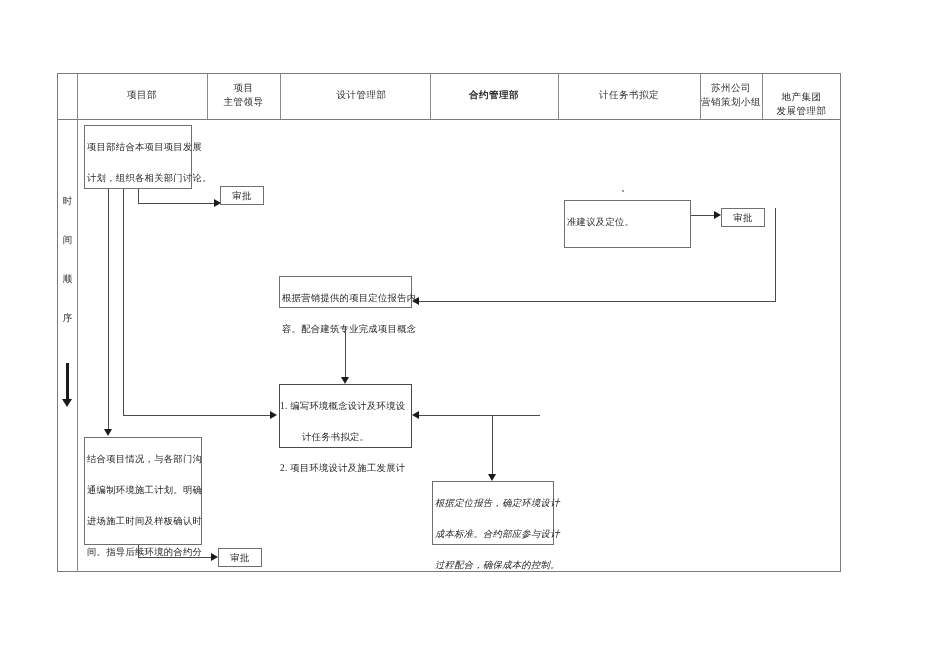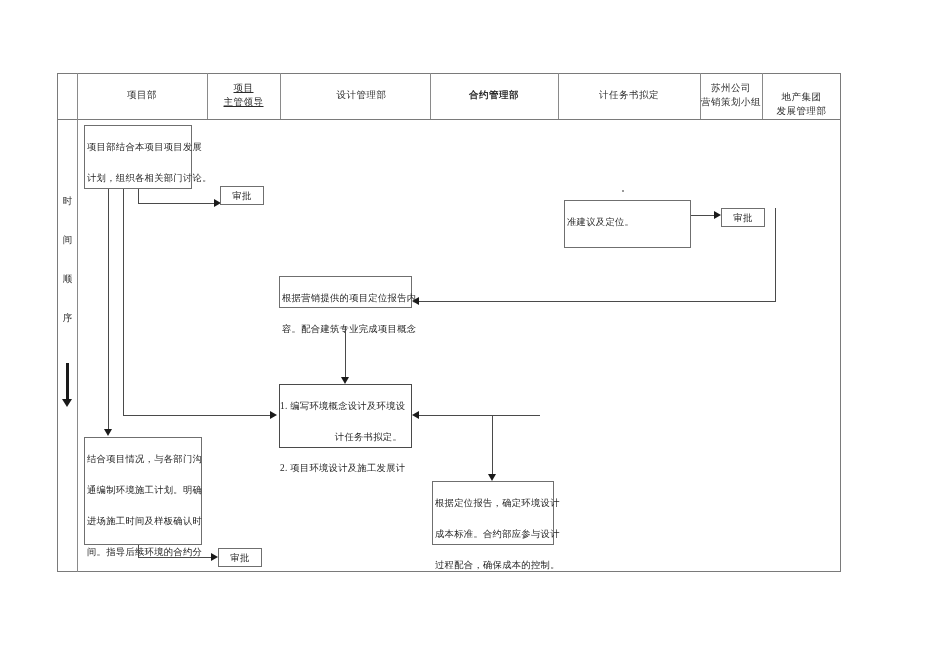--- a/index.html
+++ b/index.html
@@ -119,21 +119,21 @@
     font-size: 9.3px;
     color: #1f1f1f;
     letter-spacing: 0.5px;
     display: flex;
     align-items: flex-end;
     justify-content: center;
     padding-bottom: 1px;
   }
 
   .numlist { padding-left: 0; }
-  .numlist .ln.indent { padding-left: 22px; text-align: right; }
+  .numlist .ln.indent { padding-left: 22px; }
 
   
   .h-line {
     position: absolute;
     height: 0;
     border-top: 1px solid #4a4a4a;
   }
   .v-line {
     position: absolute;
     width: 0;
@@ -179,21 +179,21 @@
   <div class="vline" style="left:280px; top:73px;  height:46px;"></div>
   <div class="vline" style="left:430px; top:73px;  height:46px;"></div>
   <div class="vline" style="left:558px; top:73px;  height:46px;"></div>
   <div class="vline" style="left:700px; top:73px;  height:46px;"></div>
   <div class="vline" style="left:762px; top:73px;  height:46px;"></div>
 
   <div class="hdr" style="left:77px; width:130px;">
     <span>项目部</span>
   </div>
 
-  <div class="hdr" style="left:207px; width:73px; flex-direction:column;text-decoration:underline;">
+  <div class="hdr" style="left:207px; width:73px; flex-direction:column;">
     <span>项目</span>
     <span>主管领导</span>
   </div>
 
   <div class="hdr" style="left:280px; width:150px;padding-left:13px;">
     <span>设计管理部</span>
   </div>
 
   <div class="hdr" style="left:430px; width:128px;font-weight:bold;">
     <span>合约管理部</span>
@@ -285,19 +285,19 @@
   </div>
 
   <div class="v-line" style="left:138px; top:545px; height:12px;"></div>
   <div class="h-line" style="left:138px; top:557px; width:76px;"></div>
   <div class="arrow-r" style="left:211px; top:553px;"></div>
 
   <div class="approval" style="left:218px; top:548px; width:44px; height:19px;">
     <span>审批</span>
   </div>
 
-  <div class="pbox" style="left:432px; top:481px; width:122px; height:64px;">
+  <div class="pbox" style="left:432px; top:481px; width:122px; height:64px;font-style:italic;">
     <span class="ln">根据定位报告，确定环境设计</span>
     <span class="ln">成本标准。合约部应参与设计</span>
     <span class="ln">过程配合，确保成本的控制。</span>
   </div>
 
 </div>
 
 </body></html>

